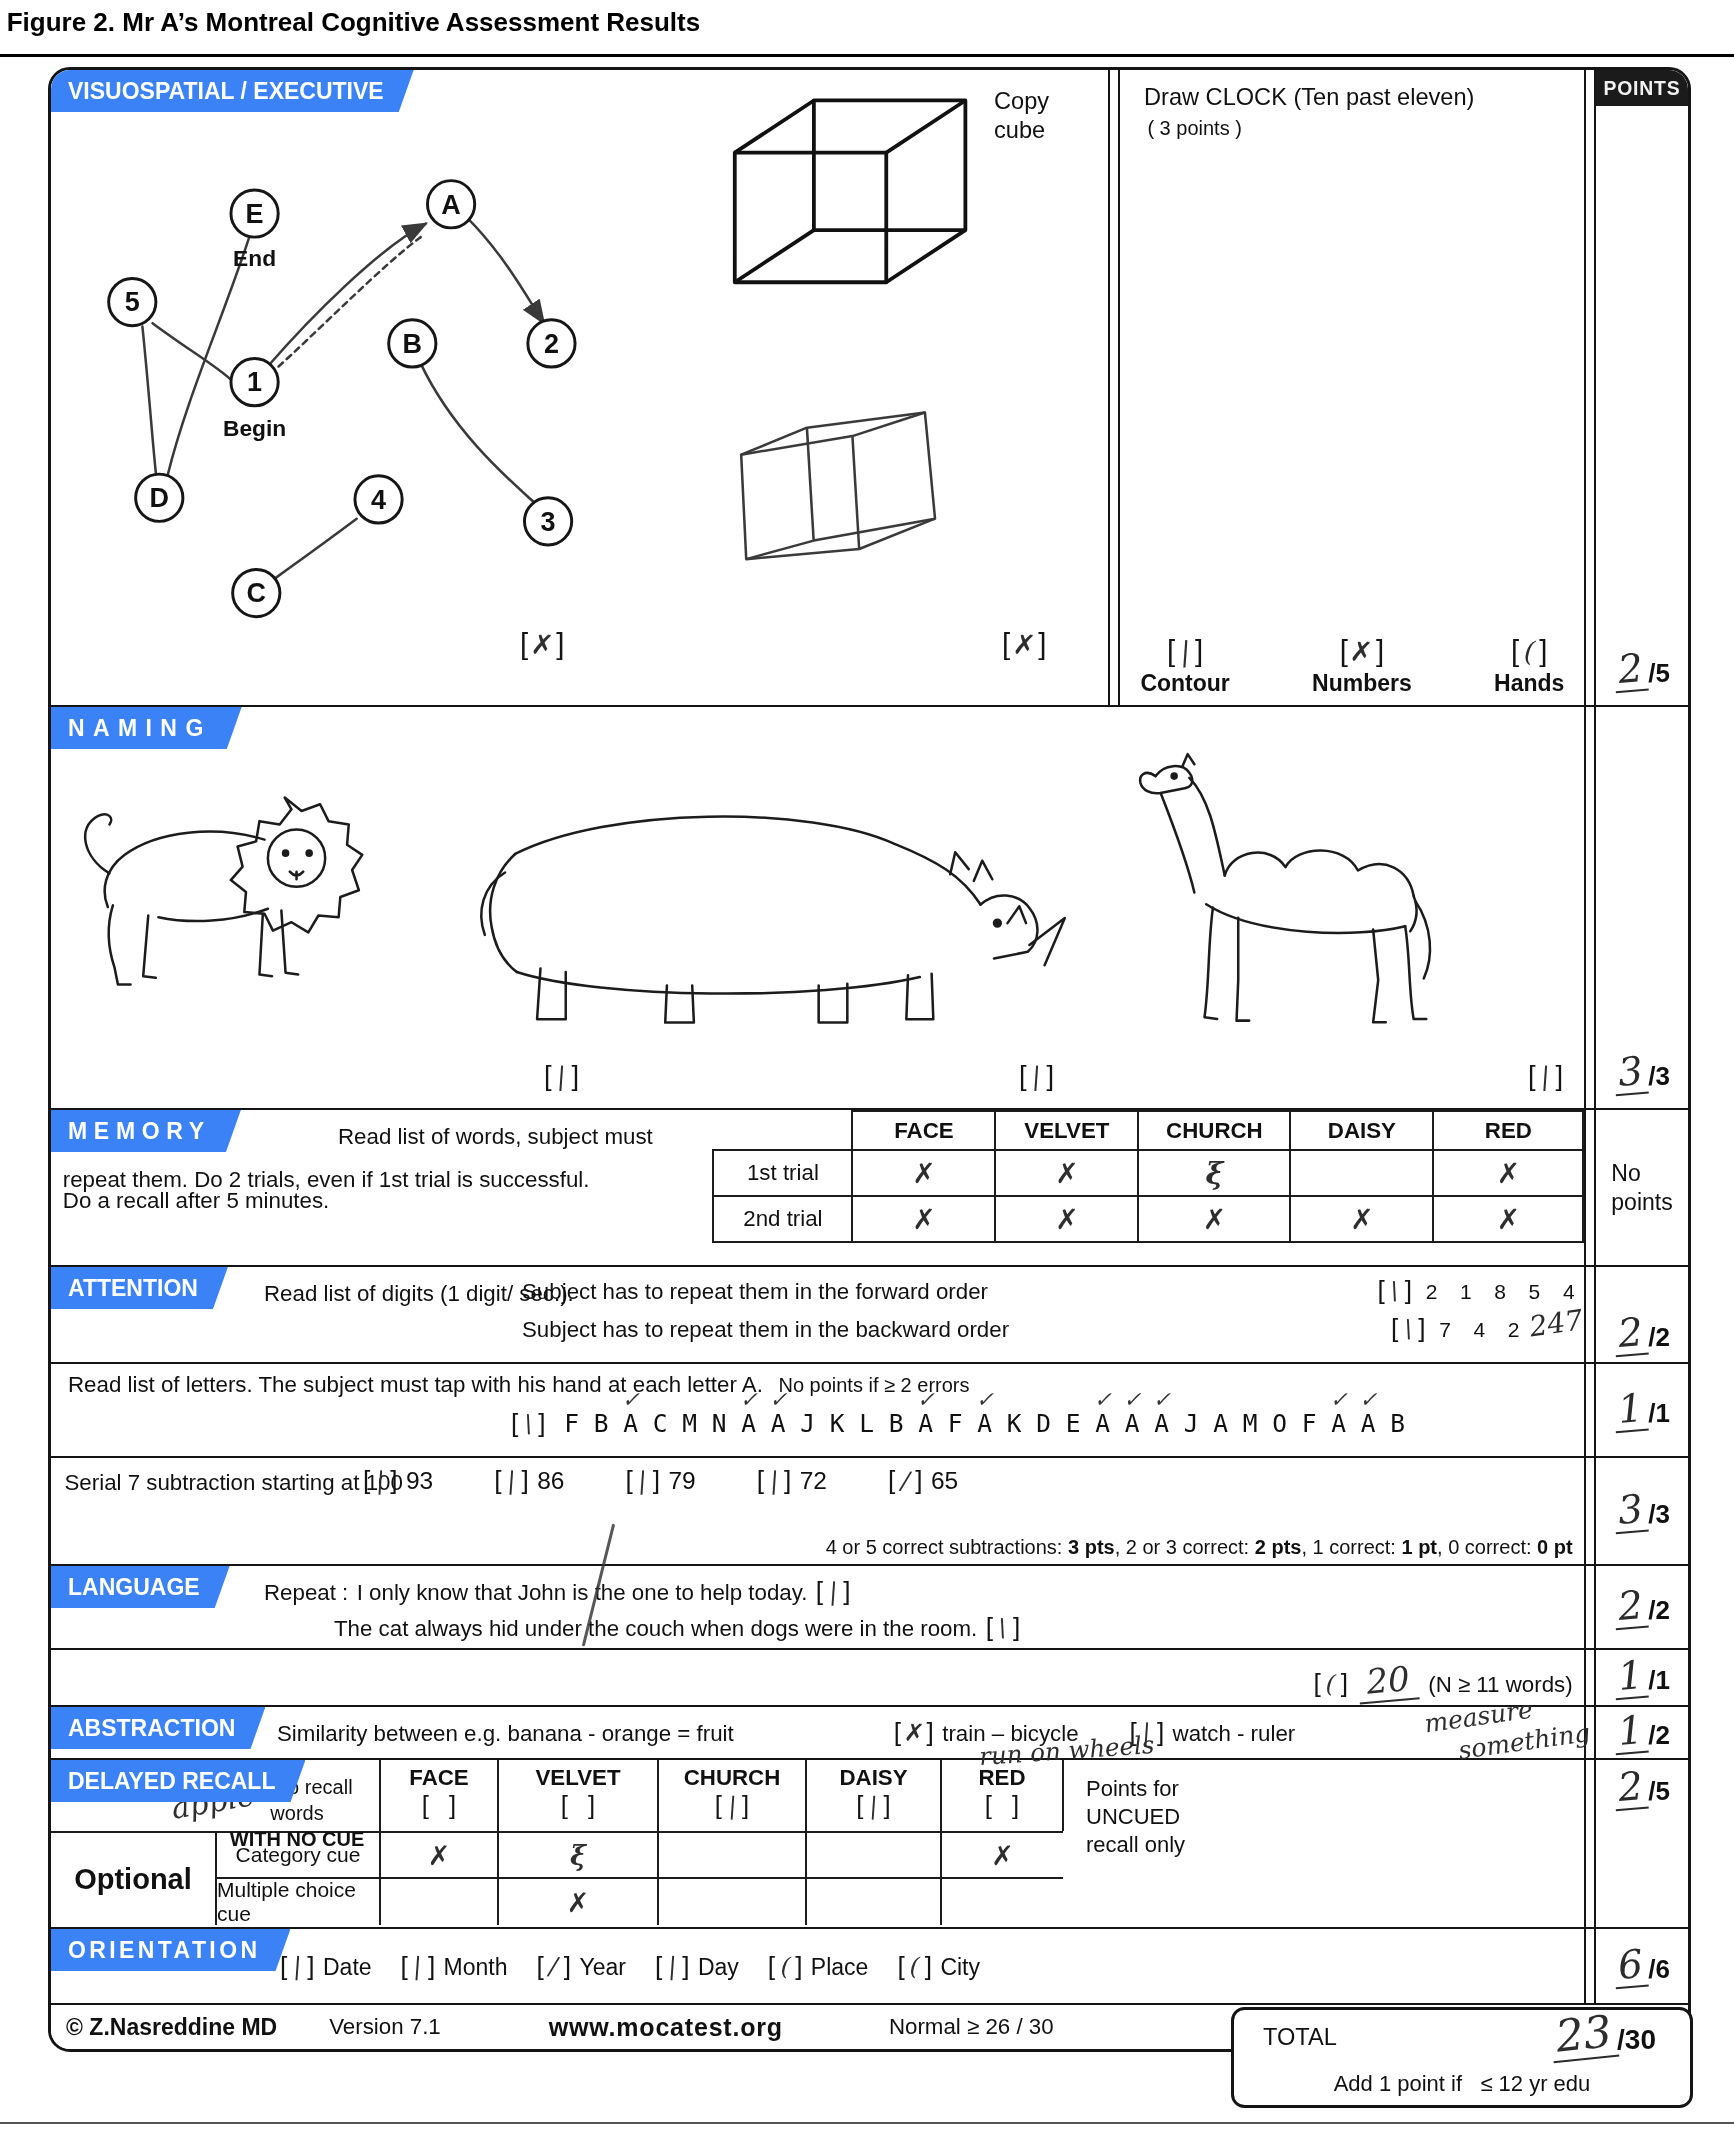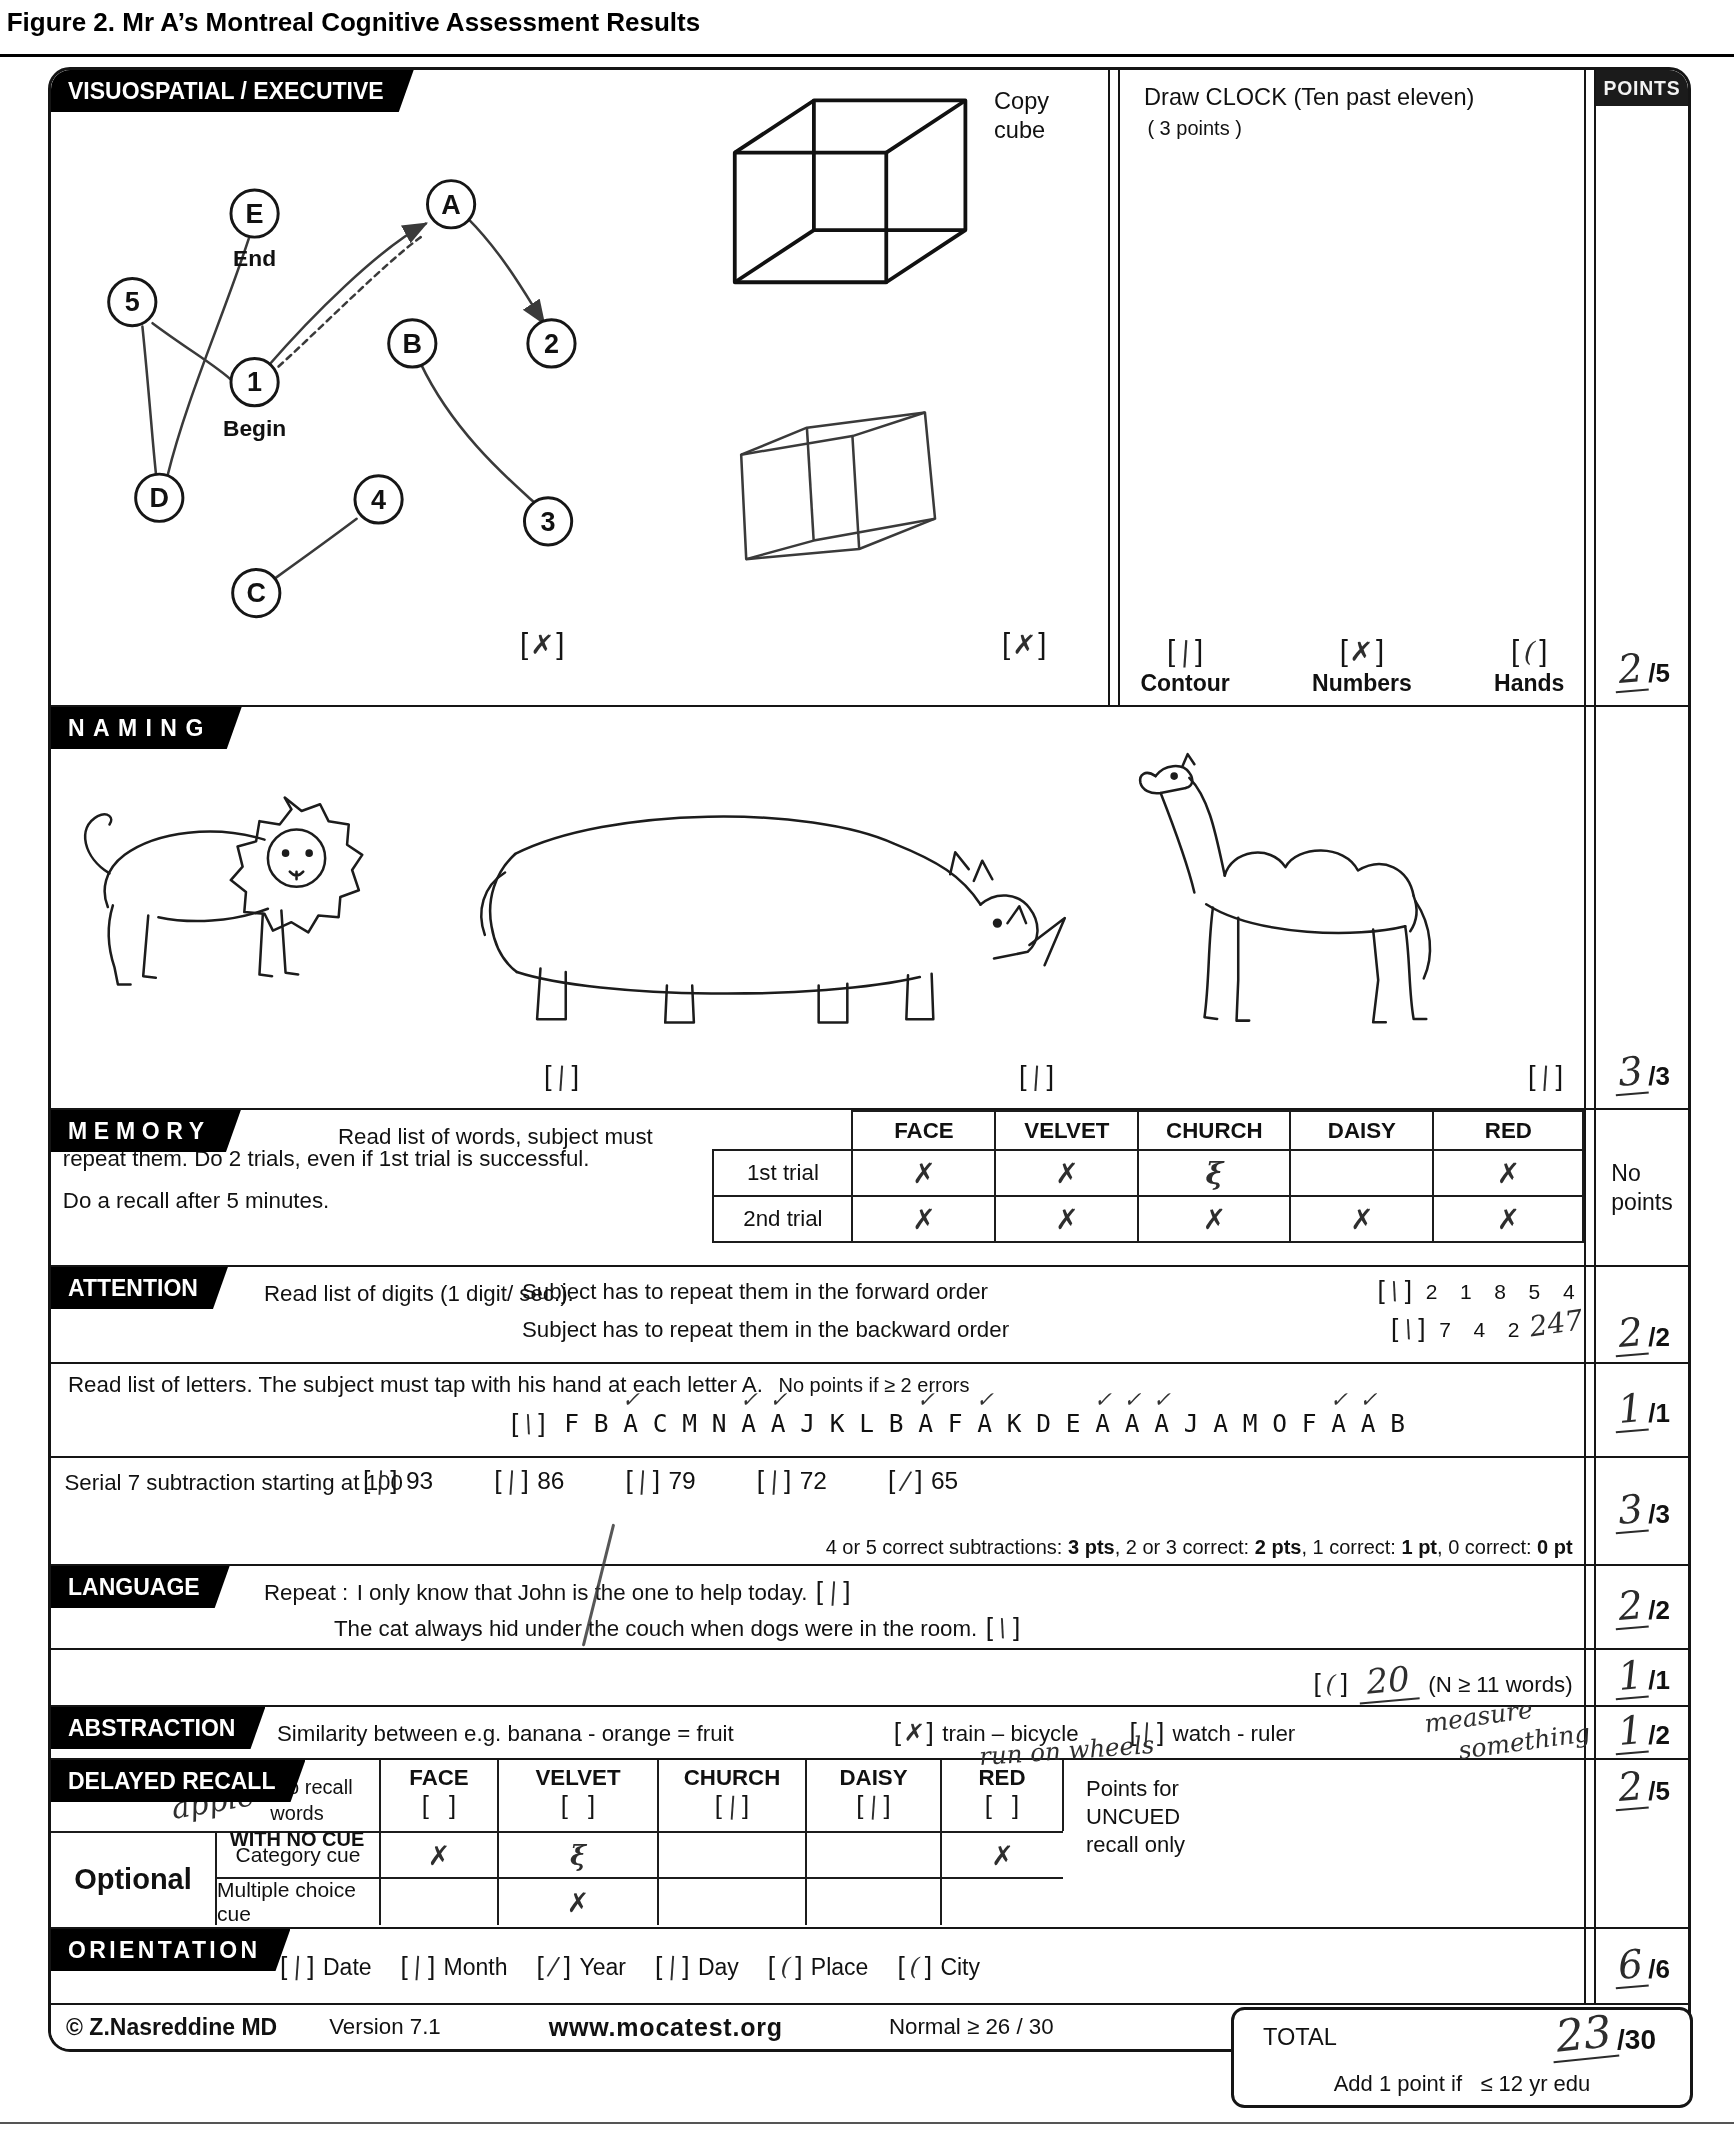--- a/index.html
+++ b/index.html
@@ -13,21 +13,21 @@
   .form{position:absolute;left:48px;top:67px;width:1643px;border:3.4px solid #151515;border-radius:22px;background:#fff;overflow:hidden}
   .row{display:flex;border-bottom:2.5px solid #151515;position:relative;background:#fff}
   .row.last{border-bottom:none}
   .main{flex:1;position:relative;border-right:2.5px solid #151515}
   .main.noline{border-right:none}
   .pts{width:94px;margin-left:7.6px;border-left:2.5px solid #151515;display:flex;flex-direction:column;align-items:center;position:relative}
   .pts.bottom{justify-content:flex-end}
   .pts.center{justify-content:center}
   .pts.top{justify-content:flex-start;padding-top:6.7px}
 
-  .banner{position:absolute;left:0;top:0;background:#000000;color:#fff;font-weight:bold;font-size:23px;
+  .banner{position:absolute;left:0;top:0;background:#3b82f6;color:#fff;font-weight:bold;font-size:23px;
           padding:7.6px 30px 7.6px 17px;clip-path:polygon(0 0,100% 0,calc(100% - 15px) 100%,0 100%);white-space:nowrap;z-index:2}
   .sp10{letter-spacing:8.4px}.sp8{letter-spacing:6.7px}.sp4{letter-spacing:3.4px}
 
   .pts-header{width:100%;background:#1b1b1b;color:#f2f2f2;font-weight:bold;font-size:19.4px;text-align:center;padding:6.7px 0;letter-spacing:0.8px}
   .score{display:flex;align-items:flex-end;gap:0.8px}
   .score .num{font-family:"DejaVu Serif","DejaVu Sans",serif;font-style:italic;font-size:39px;line-height:1;color:#2b2b2b;
               border-bottom:2.5px solid #2b2b2b;padding:0 4.2px 1.7px;display:inline-block;transform:rotate(-5deg)}
   .score .den{font-size:26px;font-weight:bold;padding-bottom:2.5px}
   .mb16{margin-bottom:13.5px}
 
@@ -338,21 +338,21 @@
         <span class="hand num">3</span>
         <span class="den">/3</span>
       </div>
     </div>
   </div>
 
   <div class="row" style="height:157px">
     <div class="main">
       <div class="banner sp8">MEMORY</div>
       <div class="abs txt" style="left:287px;top:13.5px">Read list of words, subject must</div>
-      <div class="abs txt" style="left:11.8px;top:36px">repeat them. Do 2 trials, even if 1st trial is successful.</div>
+      <div class="abs txt" style="left:11.8px;top:57px">repeat them. Do 2 trials, even if 1st trial is successful.</div>
       <div class="abs txt" style="left:11.8px;top:78px">Do a recall after 5 minutes.</div>
 
       <table class="mem-table">
         <colgroup>
             <col style="width:139px">
             <col style="width:143px">
             <col style="width:143px">
             <col style="width:152px">
             <col style="width:143px">
             <col style="width:150px">

